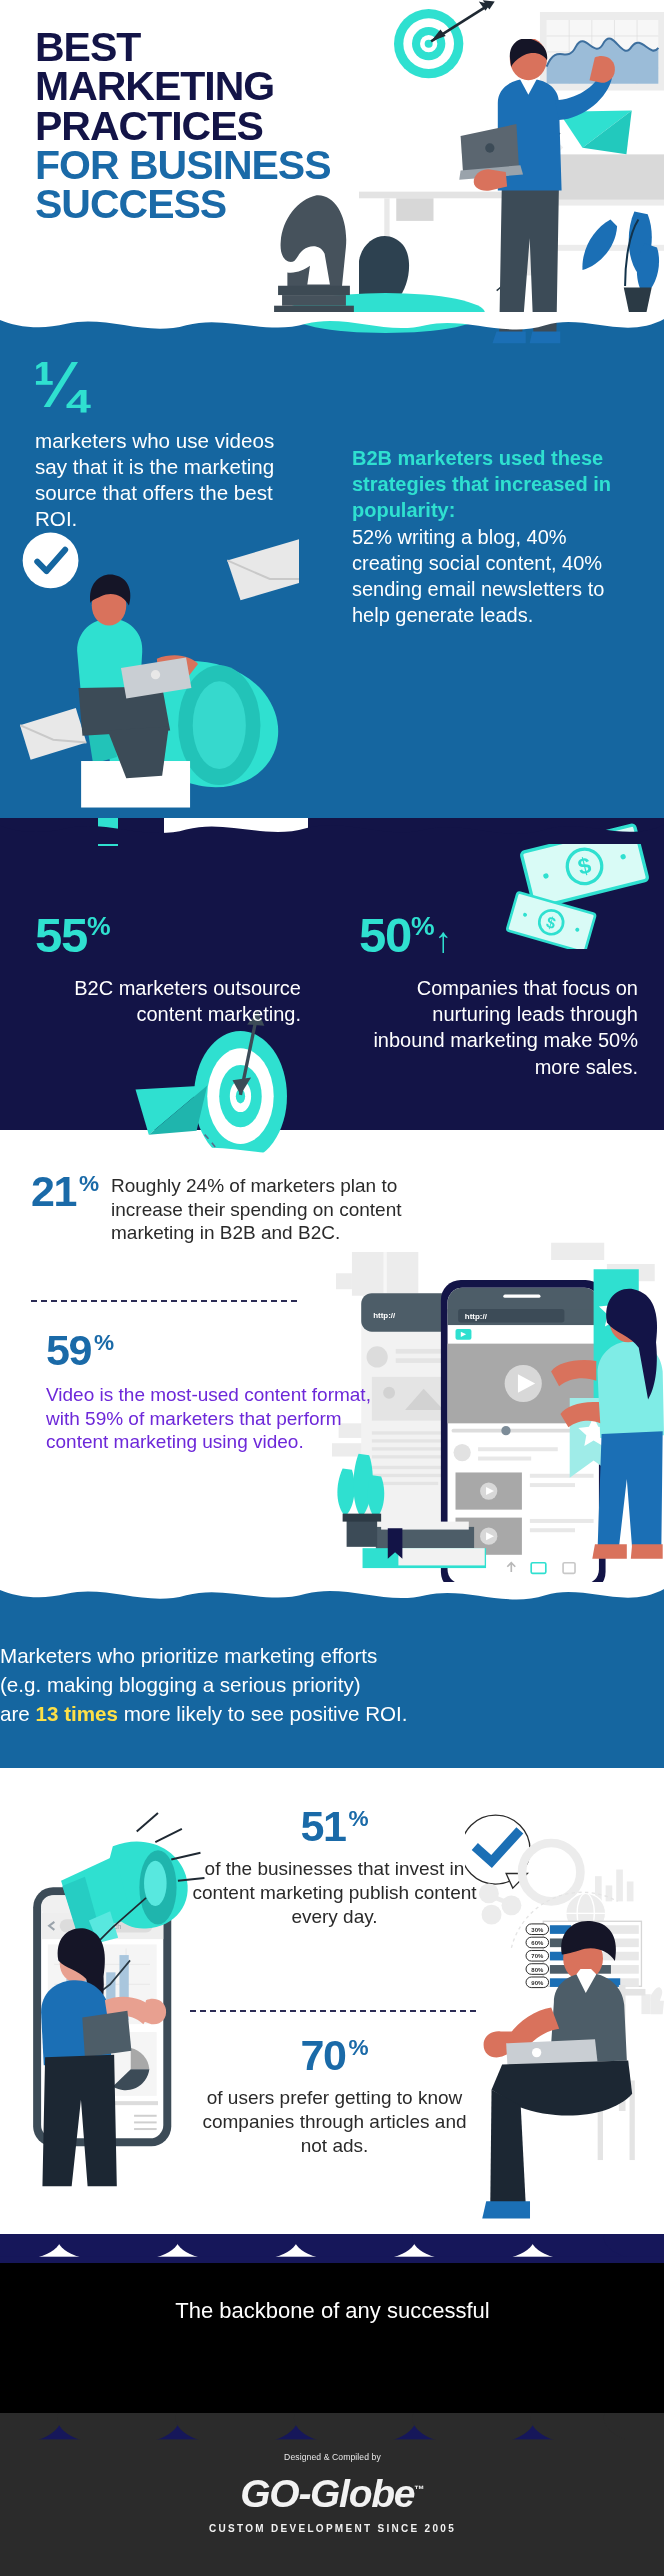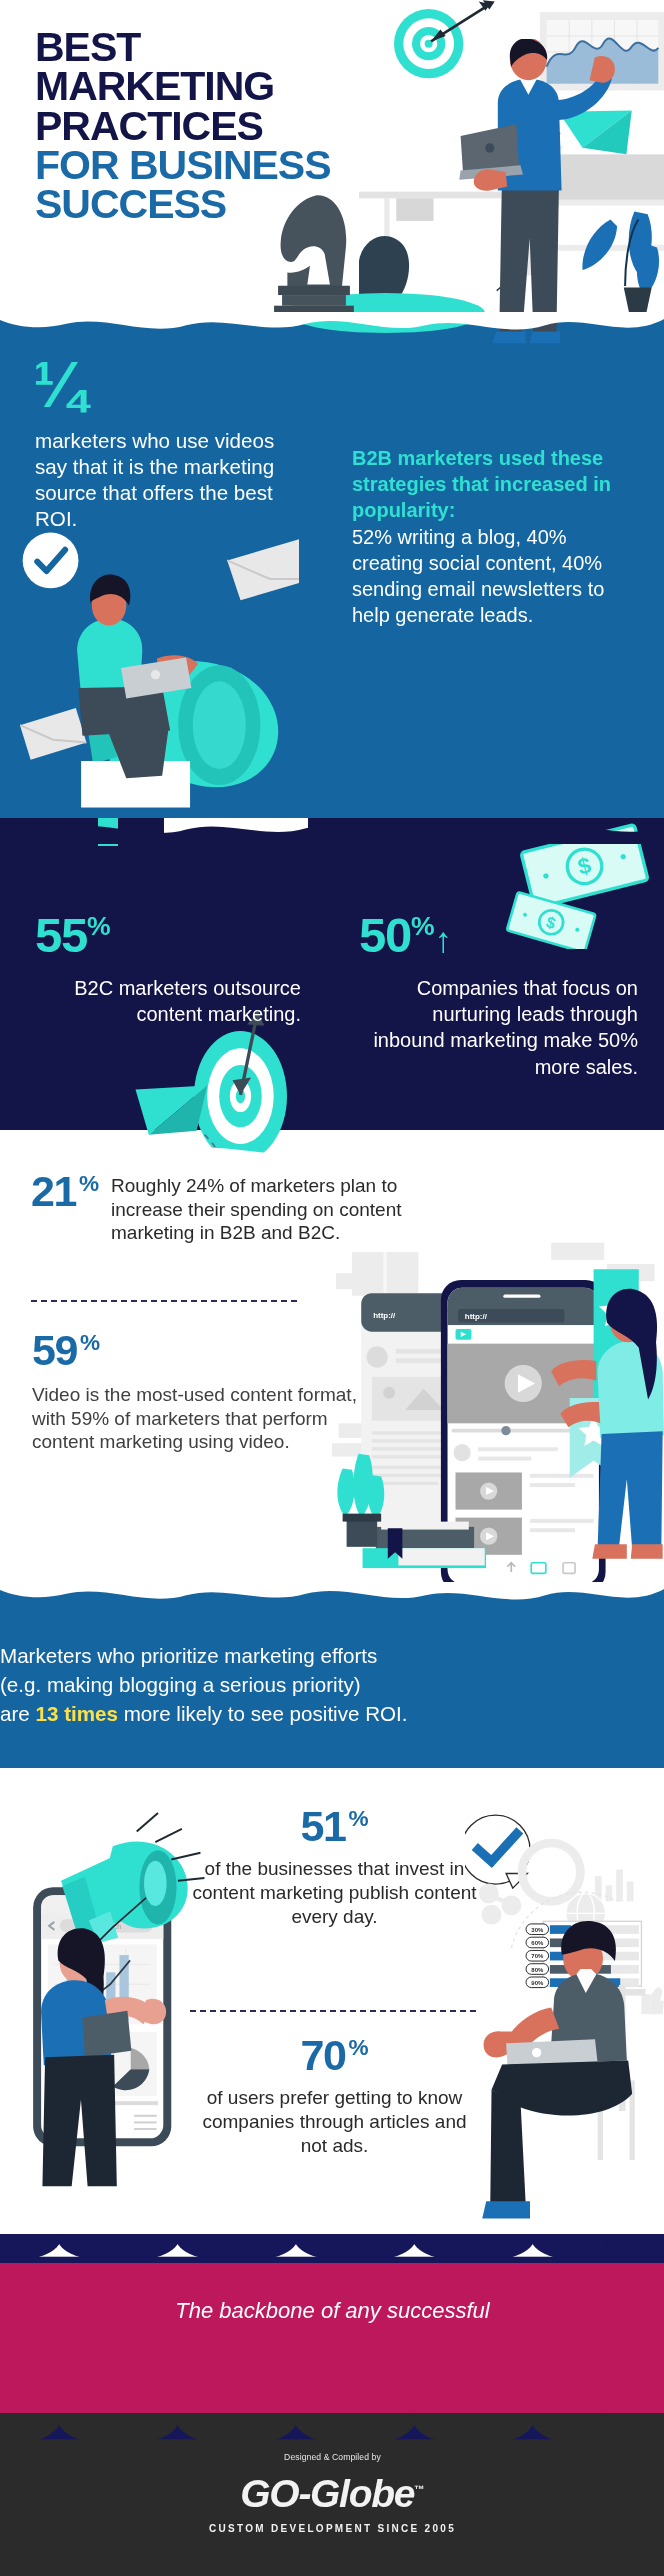--- a/index.html
+++ b/index.html
@@ -75,42 +75,42 @@
     letter-spacing: -1.3px; display: inline-block;
   }
   .bignum .pct { font-size: 22.6px; vertical-align: super; letter-spacing: 0; margin-left: 2.7px; }
   .row24 { position: absolute; left: 31px; top: 40px; width: 412px; display: flex; gap: 12px; z-index: 4; }
   .row24 .copy { color: #2a2a2a; font-size: 19px; line-height: 1.24; padding-top: 4px; }
   .dashrule {
     position: absolute; left: 31px; width: 266px; height: 0;
     border-top: 2px dashed #2b2b55; z-index: 4;
   }
   #dash1 { top: 170px; }
-  .blk59 { position: absolute; left: 32px; top: 199px; width: 346px; z-index: 4; }
-  .blk59 .copy { color: #404040; font-size: 19px; line-height: 1.26; margin-top: 10.6px; }
+  .blk59 { position: absolute; left: 46px; top: 199px; width: 346px; z-index: 4; }
+  .blk59 .copy { color: #6d28d9; font-size: 19px; line-height: 1.26; margin-top: 10.6px; }
 
   
   #blue2 { top: 1582px; height: 213px; background: #1566a0; }
   .band-copy {
     position: absolute; left: 0; top: 59px; width: 665px; 
     color: #ffffff; font-size: 20.6px; line-height: 1.42; z-index: 4;
   }
   .band-copy .hl { color: #fde047; font-weight: 700; }
 
   
   #white2 { top: 1768px; height: 479px; background: #ffffff; }
   .ctr-blk { position: absolute; left: 188px; width: 293px; text-align: center; z-index: 4; }
   #blk51 { top: 37px; }
   #blk70 { top: 266px; }
   .ctr-blk .copy { color: #2a2a2a; font-size: 19px; line-height: 1.26; margin-top: 9.3px; }
   #dash2 { position: absolute; left: 190px; top: 242px; width: 286px; height: 0;
            border-top: 2px dashed #2b2b55; z-index: 4; }
 
   
-  #navy2 { top: 2234px; height: 206px; background: #be185d; font-style: italic; }
+  #navy2 { top: 2234px; height: 206px; background: #000000; }
   .close-copy {
     position: absolute; left: 0; top: 61px; width: 665px; text-align: center;
     color: #ffffff; font-size: 22px; line-height: 1.42; z-index: 4;
   }
   .close-copy .hl { color: #2fe0d0; font-weight: 700; }
 
   
   #footer { top: 2413px; height: 163px; background: #2b2b2b; }
   .designed {
     position: absolute; left: 0; top: 39px; width: 665px; text-align: center;

